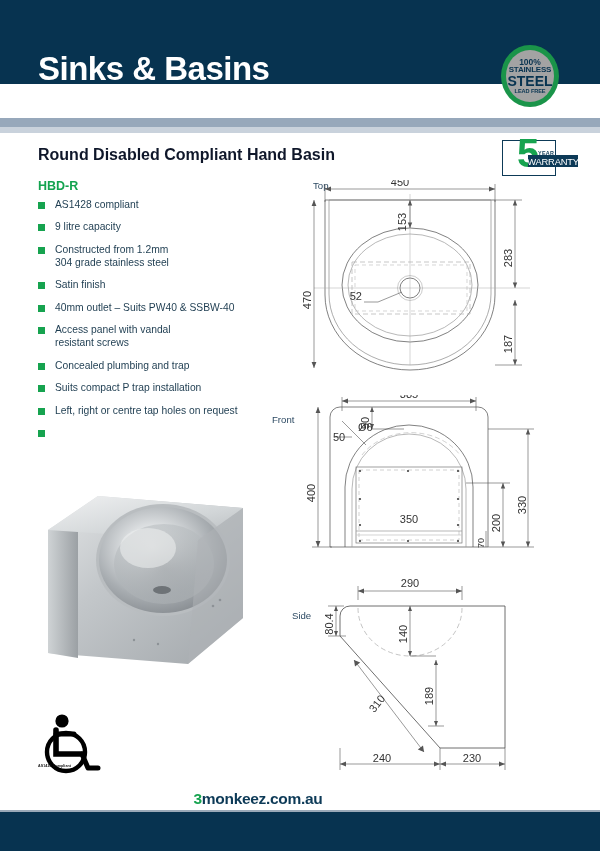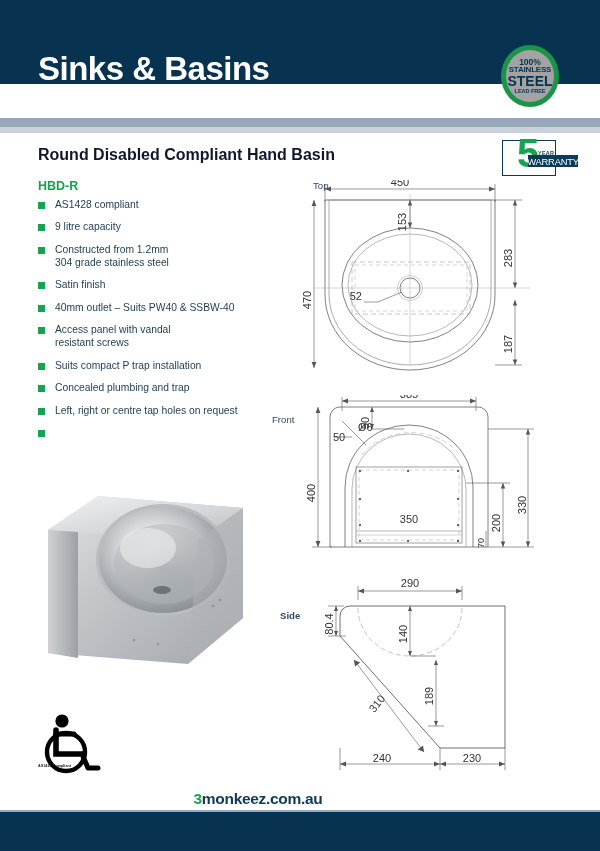--- a/index.html
+++ b/index.html
@@ -141,22 +141,22 @@
     <div class="w-word">WARRANTY</div>
   </div>
 
   <div class="bullets" id="bullets">
       <div class="bullet"><span class="sq"></span><span>AS1428 compliant</span></div>
       <div class="bullet"><span class="sq"></span><span>9 litre capacity</span></div>
       <div class="bullet"><span class="sq"></span><span>Constructed from 1.2mm<br>304 grade stainless steel</span></div>
       <div class="bullet"><span class="sq"></span><span>Satin finish</span></div>
       <div class="bullet"><span class="sq"></span><span>40mm outlet – Suits PW40 &amp; SSBW-40</span></div>
       <div class="bullet"><span class="sq"></span><span>Access panel with vandal<br>resistant screws</span></div>
+      <div class="bullet"><span class="sq"></span><span>Concealed plumbing and trap</span></div>
       <div class="bullet"><span class="sq"></span><span>Suits compact P trap installation</span></div>
-      <div class="bullet"><span class="sq"></span><span>Concealed plumbing and trap</span></div>
       <div class="bullet"><span class="sq"></span><span>Left, right or centre tap holes on request</span></div>
       <div class="bullet"><span class="sq"></span></div>
     </div>
 
   <div class="photo">
     <svg width="230" height="190" viewBox="0 0 230 190">
       <defs>
         <linearGradient id="bodyG" x1="0" y1="0" x2="1" y2="1">
           <stop offset="0%" stop-color="#e4e6e7"></stop>
           <stop offset="40%" stop-color="#c3c7ca"></stop>
@@ -351,21 +351,21 @@
         <text x="33" y="46" text-anchor="start">50</text>
         <text x="58" y="36" text-anchor="start">Ø6</text>
         <text x="0" y="0" transform="translate(226,110) rotate(-90)" text-anchor="middle">330</text>
         <text x="0" y="0" transform="translate(200,128) rotate(-90)" text-anchor="middle">200</text>
         <text x="0" y="0" transform="translate(184,148) rotate(-90)" text-anchor="middle" font-size="9">70</text>
         <text x="109" y="128" text-anchor="middle">350</text>
       </g>
     </svg>
   </div>
 
-  <div class="view-label" style="left:280px;top:610px;font-weight:bold;">Side</div>
+  <div class="view-label" style="left:292px;top:610px;">Side</div>
   <div class="dwg" style="left:300px;top:578px;">
     <svg width="290" height="200" viewBox="0 0 290 200">
       <g stroke="#4a4a4a" stroke-width="0.8" fill="none">
 
         <path d="M40 38 A10 10 0 0 1 50 28 L205 28 L205 170 L140 170 L40 58 Z"></path>
 
         <path d="M58 30 A52 48 0 0 0 162 30" stroke="#b5b5b5" stroke-dasharray="5 3"></path>
       </g>
       <g stroke="#555" stroke-width="0.6" fill="none">
 

